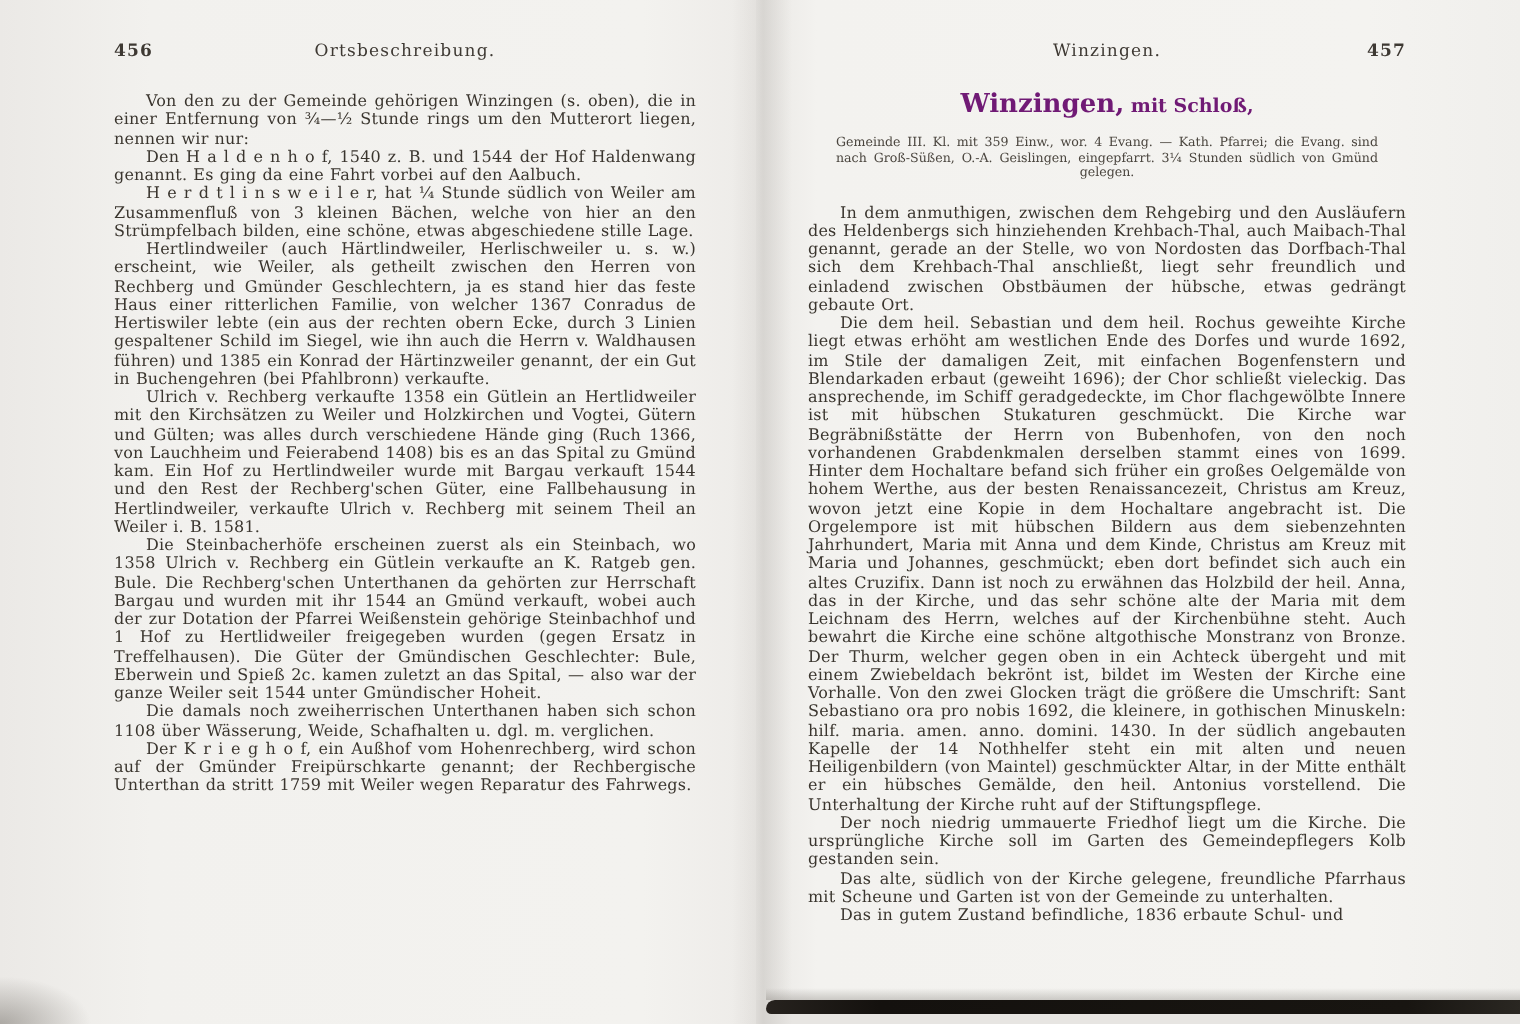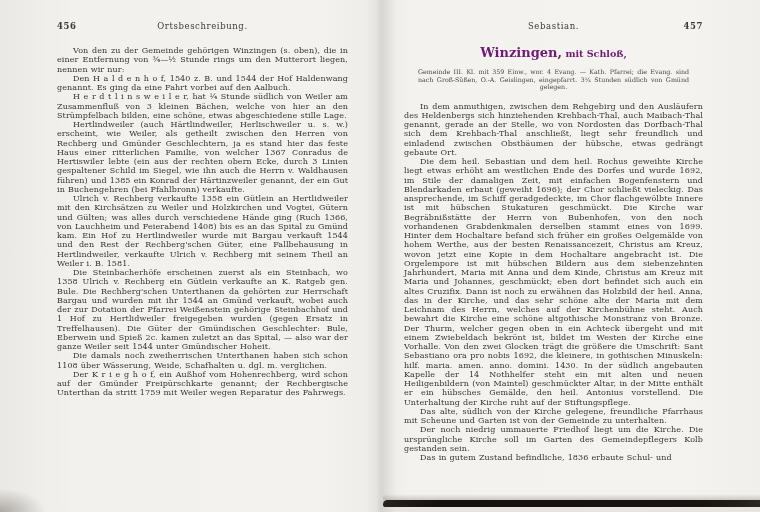--- a/index.html
+++ b/index.html
@@ -149,30 +149,30 @@
         <p>Ulrich v. Rechberg verkaufte 1358 ein Gütlein an Hertlidweiler mit den Kirchsätzen zu Weiler und Holzkirchen und Vogtei, Gütern und Gülten; was alles durch verschiedene Hände ging (Ruch 1366, von Lauchheim und Feierabend 1408) bis es an das Spital zu Gmünd kam. Ein Hof zu Hertlindweiler wurde mit Bargau verkauft 1544 und den Rest der Rechberg'schen Güter, eine Fallbehausung in Hertlindweiler, verkaufte Ulrich v. Rechberg mit seinem Theil an Weiler i. B. 1581.</p>
         <p>Die Steinbacherhöfe erscheinen zuerst als ein Steinbach, wo 1358 Ulrich v. Rechberg ein Gütlein verkaufte an K. Ratgeb gen. Bule. Die Rechberg'schen Unterthanen da gehörten zur Herrschaft Bargau und wurden mit ihr 1544 an Gmünd verkauft, wobei auch der zur Dotation der Pfarrei Weißenstein gehörige Steinbachhof und 1 Hof zu Hertlidweiler freigegeben wurden (gegen Ersatz in Treffelhausen). Die Güter der Gmündischen Geschlechter: Bule, Eberwein und Spieß 2c. kamen zuletzt an das Spital, — also war der ganze Weiler seit 1544 unter Gmündischer Hoheit.</p>
         <p>Die damals noch zweiherrischen Unterthanen haben sich schon 1108 über Wässerung, Weide, Schafhalten u. dgl. m. verglichen.</p>
         <p>Der K r i e g h o f, ein Außhof vom Hohenrechberg, wird schon auf der Gmünder Freipürschkarte genannt; der Rechbergische Unterthan da stritt 1759 mit Weiler wegen Reparatur des Fahrwegs.</p>
       </div>
   </section>
 
   <section class="page right">
     <header class="running-head">
       <span></span>
-      <span class="head-title">Sebastian.</span>
+      <span class="head-title">Winzingen.</span>
       <span class="pageno">457</span>
     </header>
     <h1 class="chapter-title"><span class="title-main">Winzingen,</span><span class="title-suffix"> mit Schloß,</span></h1>
     <div class="gemeinde-note">Gemeinde III. Kl. mit 359 Einw., wor. 4 Evang. — Kath. Pfarrei; die Evang. sind nach Groß-Süßen, O.-A. Geislingen, eingepfarrt. 3¼ Stunden südlich von Gmünd gelegen.</div>
     <div class="body">
         <p>In dem anmuthigen, zwischen dem Rehgebirg und den Ausläufern des Heldenbergs sich hinziehenden Krehbach-Thal, auch Maibach-Thal genannt, gerade an der Stelle, wo von Nordosten das Dorfbach-Thal sich dem Krehbach-Thal anschließt, liegt sehr freundlich und einladend zwischen Obstbäumen der hübsche, etwas gedrängt gebaute Ort.</p>
         <p>Die dem heil. Sebastian und dem heil. Rochus geweihte Kirche liegt etwas erhöht am westlichen Ende des Dorfes und wurde 1692, im Stile der damaligen Zeit, mit einfachen Bogenfenstern und Blendarkaden erbaut (geweiht 1696); der Chor schließt vieleckig. Das ansprechende, im Schiff geradgedeckte, im Chor flachgewölbte Innere ist mit hübschen Stukaturen geschmückt. Die Kirche war Begräbnißstätte der Herrn von Bubenhofen, von den noch vorhandenen Grabdenkmalen derselben stammt eines von 1699. Hinter dem Hochaltare befand sich früher ein großes Oelgemälde von hohem Werthe, aus der besten Renaissancezeit, Christus am Kreuz, wovon jetzt eine Kopie in dem Hochaltare angebracht ist. Die Orgelempore ist mit hübschen Bildern aus dem siebenzehnten Jahrhundert, Maria mit Anna und dem Kinde, Christus am Kreuz mit Maria und Johannes, geschmückt; eben dort befindet sich auch ein altes Cruzifix. Dann ist noch zu erwähnen das Holzbild der heil. Anna, das in der Kirche, und das sehr schöne alte der Maria mit dem Leichnam des Herrn, welches auf der Kirchenbühne steht. Auch bewahrt die Kirche eine schöne altgothische Monstranz von Bronze. Der Thurm, welcher gegen oben in ein Achteck übergeht und mit einem Zwiebeldach bekrönt ist, bildet im Westen der Kirche eine Vorhalle. Von den zwei Glocken trägt die größere die Umschrift: Sant Sebastiano ora pro nobis 1692, die kleinere, in gothischen Minuskeln: hilf. maria. amen. anno. domini. 1430. In der südlich angebauten Kapelle der 14 Nothhelfer steht ein mit alten und neuen Heiligenbildern (von Maintel) geschmückter Altar, in der Mitte enthält er ein hübsches Gemälde, den heil. Antonius vorstellend. Die Unterhaltung der Kirche ruht auf der Stiftungspflege.</p>
+        <p>Der noch niedrig ummauerte Friedhof liegt um die Kirche. Die ursprüngliche Kirche soll im Garten des Gemeindepflegers Kolb gestanden sein.</p>
         <p>Das alte, südlich von der Kirche gelegene, freundliche Pfarrhaus mit Scheune und Garten ist von der Gemeinde zu unterhalten.</p>
-        <p>Der noch niedrig ummauerte Friedhof liegt um die Kirche. Die ursprüngliche Kirche soll im Garten des Gemeindepflegers Kolb gestanden sein.</p>
         <p>Das in gutem Zustand befindliche, 1836 erbaute Schul- und</p>
       </div>
   </section>
 
   <div class="edge-shadow"></div>
   <div class="book-edge"></div>
   <div class="corner-smudge"></div>
 
 </div>
 

